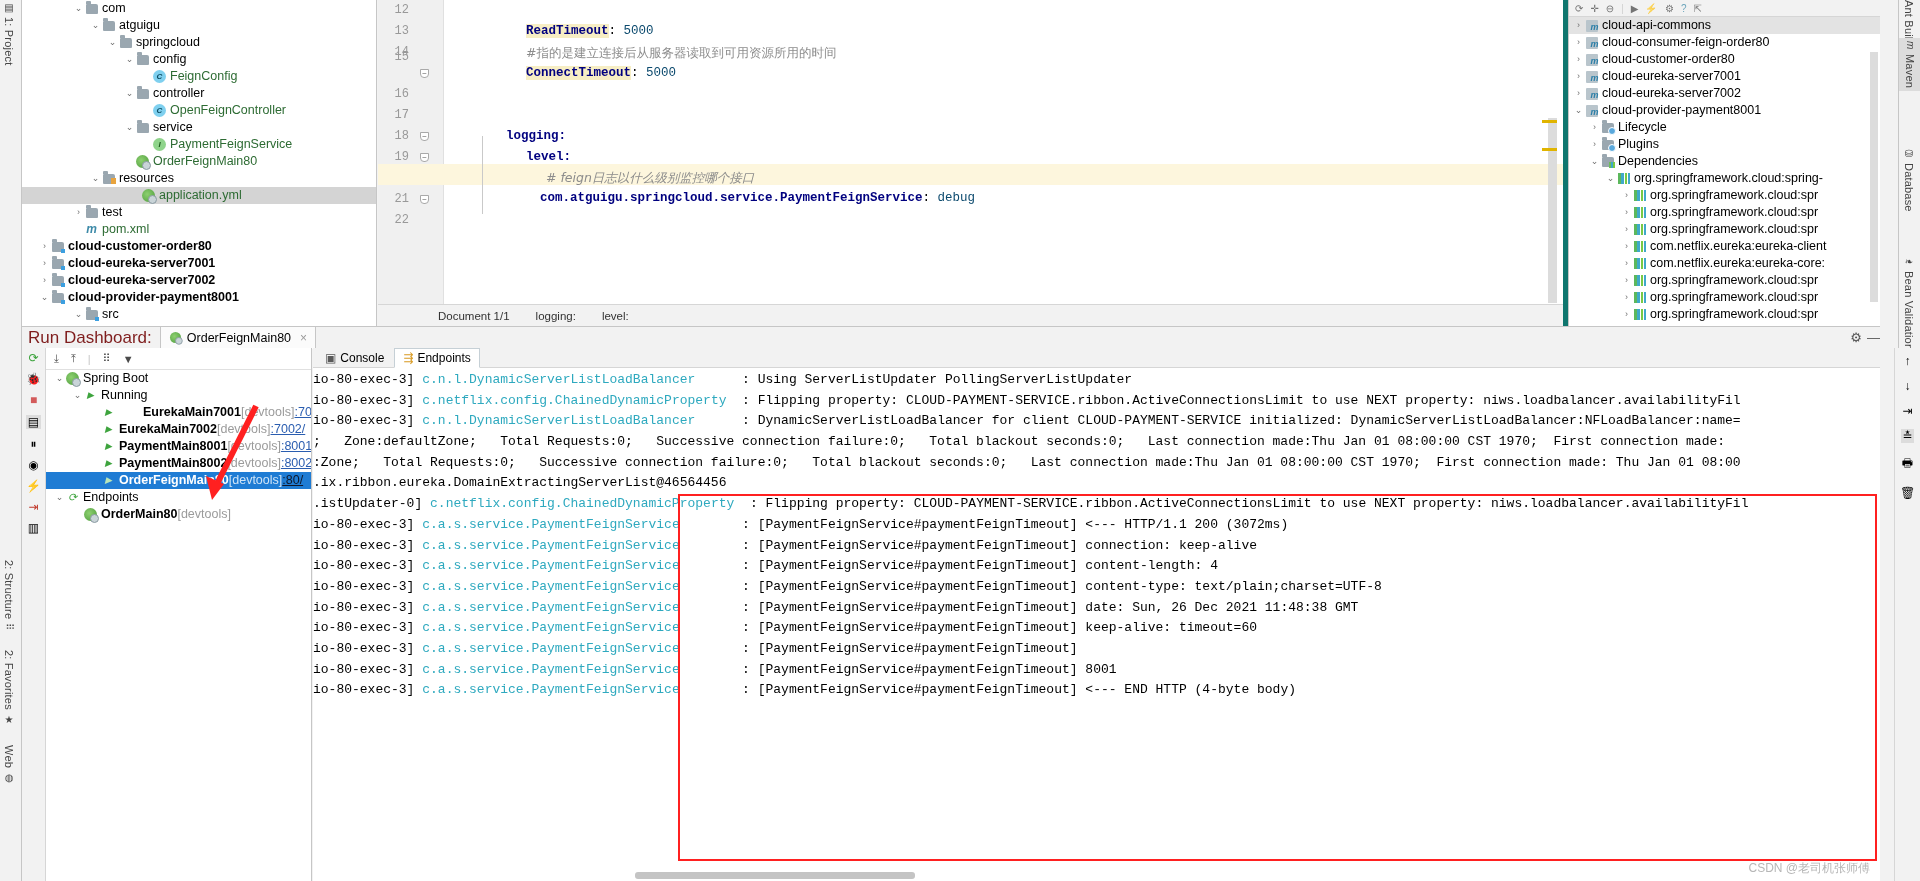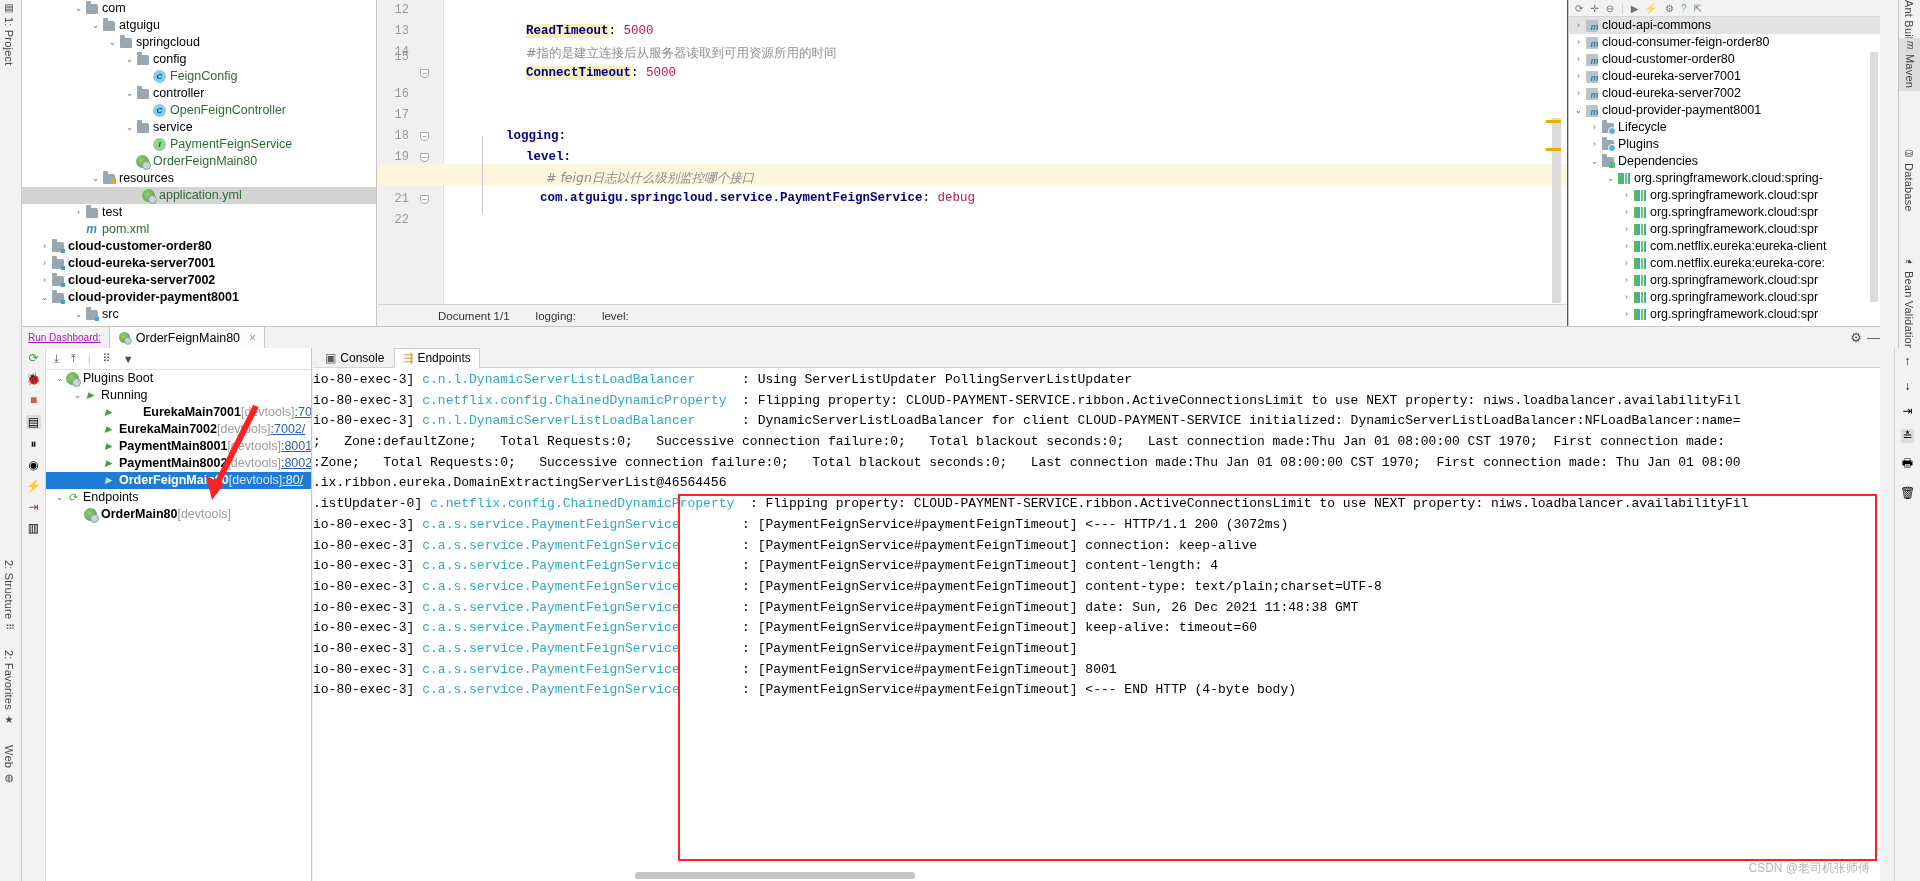--- a/index.html
+++ b/index.html
@@ -54,57 +54,57 @@
   .mvn { width:12px; height:12px; background:#b9c5cc; border-radius:1px; position:relative; }
   .mvn:after { content:"m"; position:absolute; right:-1px; bottom:-4px; font-size:9px;
                font-style:italic; font-weight:bold; color:#2c7fa8; }
   .bars { width:12px; height:11px; display:inline-block;
           background:linear-gradient(90deg,#5cb85c 0 22%, transparent 22% 28%,
                      #3fa9c9 28% 50%, transparent 50% 56%, #7ac943 56% 78%,
                      transparent 78% 84%, #3fa9c9 84% 100%); }
 
   
   .editor { position:absolute; left:378px; top:0; right:352px; height:326px;
-            background:#fff; border-right:1px solid #0f766e; }
+            background:#fff; border-right:5px solid #0f766e; }
   .gutter { position:absolute; left:0; top:0; bottom:22px; width:66px; background:#f0f0f0;
             border-right:1px solid #e0e0e0; }
   .ln { position:absolute; right:34px; font-size:12px; color:#999;
         font-family:"Liberation Mono", monospace; }
   .fold { position:absolute; right:14px; width:9px; height:9px; border:1px solid #a9a9a9;
           background:#fff; color:#666; font-size:8px; line-height:7px; text-align:center; }
   .fold.r { border-radius:0 0 4px 4px; }
   .foldline { position:absolute; right:18px; width:1px; background:#c9c9c9; }
   .code { position:absolute; left:66px; top:0; right:0; bottom:22px; overflow:hidden;
           font-family:"Liberation Mono", monospace; font-size:12.5px; }
   .cl { position:absolute; white-space:pre; left:8px; }
   .hl-row { position:absolute; left:0; right:0; height:21px; background:#fdf6dd; }
   .kw { color:#00007f; font-weight:bold; background:#f7eec4; }
   .kw2 { color:#00007f; font-weight:bold; }
-  .num { color:#be185d;text-align:right; }
+  .num { color:#0c4a6e;text-align:right; }
   .cmt { color:#8c8c8c; }
   .ebar { position:absolute; left:0; right:0; bottom:0; height:22px; background:#f2f2f2;
           border-top:1px solid #d6d6d6; font-size:11.5px; color:#333;
           display:flex; align-items:center; padding-left:60px; gap:26px; }
   .mmap { position:absolute; right:6px; top:118px; width:9px; height:185px; background:#dcdcdc; }
   .mmark { position:absolute; right:6px; width:15px; height:3px; background:#e0b400; }
 
   
   .maven { position:absolute; right:40px; top:0; width:312px; height:330px;
            background:#fff; border-left:1px solid #c6c6c6; overflow:hidden; }
   .mvtool { height:17px; background:#f2f2f2; border-bottom:1px solid #d6d6d6;
             display:flex; align-items:center; gap:7px; padding:0 6px; font-size:10px; color:#4a4a4a; }
   .mvtool span { opacity:.75; }
   .mrow { height:17px; line-height:17px; white-space:nowrap; display:flex;
           align-items:center; font-size:12.5px; }
   .mrow.sel { background:#e3e3e3; }
 
   
   .rdheader { position:absolute; left:22px; top:326px; right:40px; height:22px;
               background:#f2f2f2; border-top:1px solid #c6c6c6; display:flex; align-items:center; }
-  .rdtitle { font-size:10px; color:#a21caf; padding:0 8px 0 6px;text-decoration:underline; }
+  .rdtitle { font-size:17px; color:#7f1d1d; padding:0 8px 0 6px; }
   .rdtab { display:flex; align-items:center; gap:5px; height:22px; padding:0 8px;
            background:#fbfbfb; border-left:1px solid #c6c6c6; border-right:1px solid #c6c6c6;
            font-size:12.5px; }
   .rdtab .x { color:#9b9b9b; font-size:12px; margin-left:4px; }
   .gear { position:absolute; right:58px; top:330px; font-size:13px; color:#555; }
   .mini { position:absolute; right:40px; top:330px; font-size:13px; color:#555; }
 
   .lefttools { position:absolute; left:22px; top:348px; width:24px; bottom:0;
                background:#f2f2f2; border-right:1px solid #d6d6d6;
                display:flex; flex-direction:column; align-items:center; padding-top:4px; gap:9px; }
@@ -113,21 +113,21 @@
   .rdtree { position:absolute; left:46px; top:348px; width:266px; bottom:0;
             background:#fff; border-right:1px solid #c6c6c6; overflow:hidden; }
   .rdtbar { height:22px; display:flex; align-items:center; gap:12px; padding-left:8px;
             border-bottom:1px solid #e0e0e0; background:#fff; font-size:11px; color:#4a4a4a; }
   .rrow { height:17px; line-height:17px; white-space:nowrap; display:flex;
           align-items:center; font-size:12.5px; }
   .rrow.sel { background:#1f7cd4; color:#fff; }
   .rrow.sel .dim { color:#cfe4f7; }
   .dim { color:#9b9b9b; }
   .port { color:#2a5db0; text-decoration:underline; }
-  .rrow.sel .port { color:#fef9c3; }
+  .rrow.sel .port { color:#0f172a; }
   .play { color:#3ea43e; font-size:9px; }
   .rrow.sel .play { color:#b9e6b9; }
 
   
   .console { position:absolute; left:313px; top:348px; right:40px; bottom:0; background:#fff; }
   .ctabs { height:20px; display:flex; align-items:center; gap:2px; padding-left:4px;
            background:#f2f2f2; border-bottom:1px solid #d6d6d6; }
   .ctab { display:flex; align-items:center; gap:4px; height:20px; padding:0 8px;
           font-size:12px; color:#000; }
   .ctab.act { background:#fff; border:1px solid #c6d0d6; border-bottom:1px solid #fff; }
@@ -590,21 +590,21 @@
       <span>⠿</span>
       <span>▼</span>
     </div>
     <div id="rd-tree">
         <div class="rrow">
           <span style="width: 8px; flex: 0 0 auto;"></span>
           <span class="arrow">⌄</span>
           <span class="ico">
             <i class="leaf"></i>
           </span>
-          <span style="font-weight: normal;">Plugins Boot</span>
+          <span style="font-weight: normal;">Spring Boot</span>
         </div>
         <div class="rrow">
           <span style="width: 26px; flex: 0 0 auto;"></span>
           <span class="arrow">⌄</span>
           <span class="ico">
             <i class="play">▶</i>
           </span>
           <span style="font-weight: normal;">Running</span>
         </div>
         <div class="rrow">

